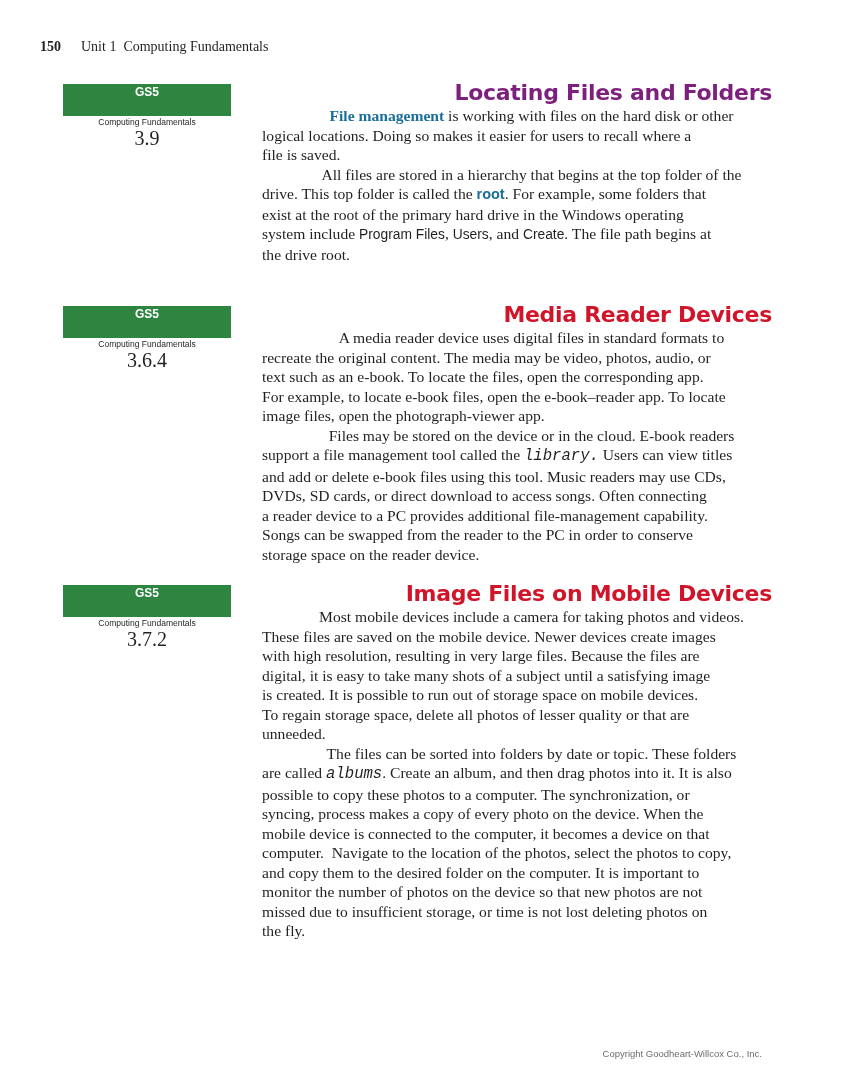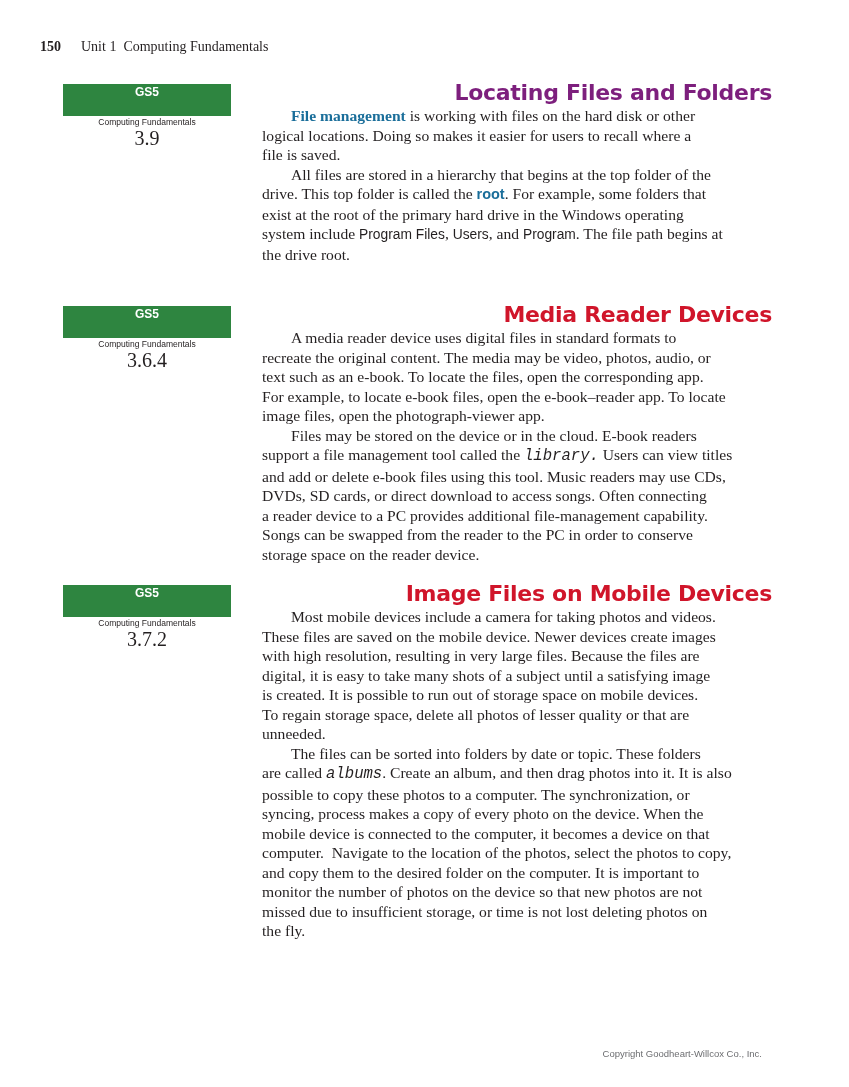--- a/index.html
+++ b/index.html
@@ -78,21 +78,21 @@
     h2.purple { color: #7d1f7d; }
     h2.red { color: #d0152a; }
     p {
       margin: 0;
       font-size: 15.6px;
       line-height: 19.5px;
       text-indent: 29px;
       white-space: nowrap;
     }
     .line { display: block; }
-    .line.first { text-indent: 29px; }
+    .line.first { text-indent: 29px; text-align: center; }
     .line.cont { text-indent: 0; }
     .key {
       color: #1a6e9a;
       font-weight: bold;
     }
     .key-sans {
       color: #1a6e9a;
       font-weight: bold;
       font-family: "Liberation Sans", "DejaVu Sans", sans-serif;
       font-size: 14.5px;
@@ -129,21 +129,21 @@
     <h2 class="purple">Locating Files and Folders</h2>
     <p>
       <span class="line first"><span class="key">File management</span><span> is working with files on the hard disk or other</span></span>
       <span class="line cont">logical locations. Doing so makes it easier for users to recall where a</span>
       <span class="line cont">file is saved.</span>
     </p>
     <p>
       <span class="line first">All files are stored in a hierarchy that begins at the top folder of the</span>
       <span class="line cont"><span style="white-space:pre">drive. This top folder is called the </span><span class="key-sans">root</span><span>. For example, some folders that</span></span>
       <span class="line cont">exist at the root of the primary hard drive in the Windows operating</span>
-      <span class="line cont"><span style="white-space:pre">system include </span><span class="sans">Program Files</span><span style="white-space:pre">, </span><span class="sans">Users</span><span style="white-space:pre">, and </span><span class="sans">Program</span><span>. The file path begins at</span></span>
+      <span class="line cont"><span style="white-space:pre">system include </span><span class="sans">Program Files</span><span style="white-space:pre">, </span><span class="sans">Users</span><span style="white-space:pre">, and </span><span class="sans">Create</span><span>. The file path begins at</span></span>
       <span class="line cont">the drive root.</span>
     </p>
   </div>
 </div>
 
 <div class="section" style="top:302px;">
   <div class="badge" style="top:4px;">
     <div class="badge-bar">GS5</div>
     <div class="badge-sub">Computing Fundamentals</div>
     <div class="badge-num">3.6.4</div>

